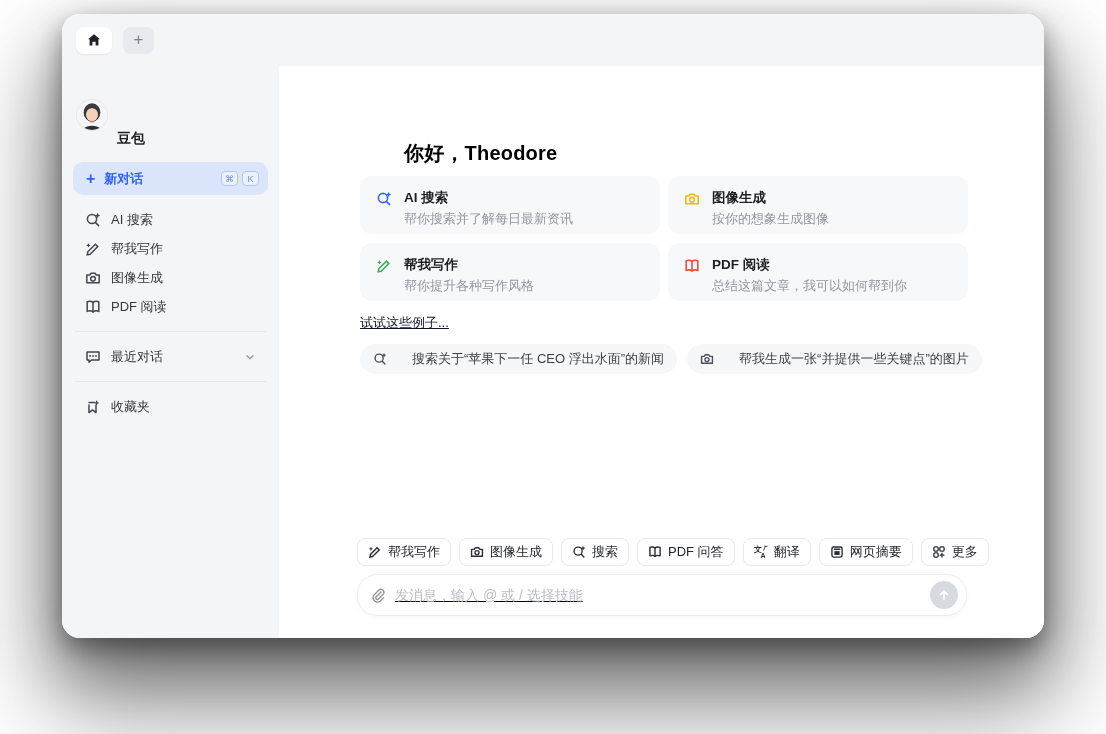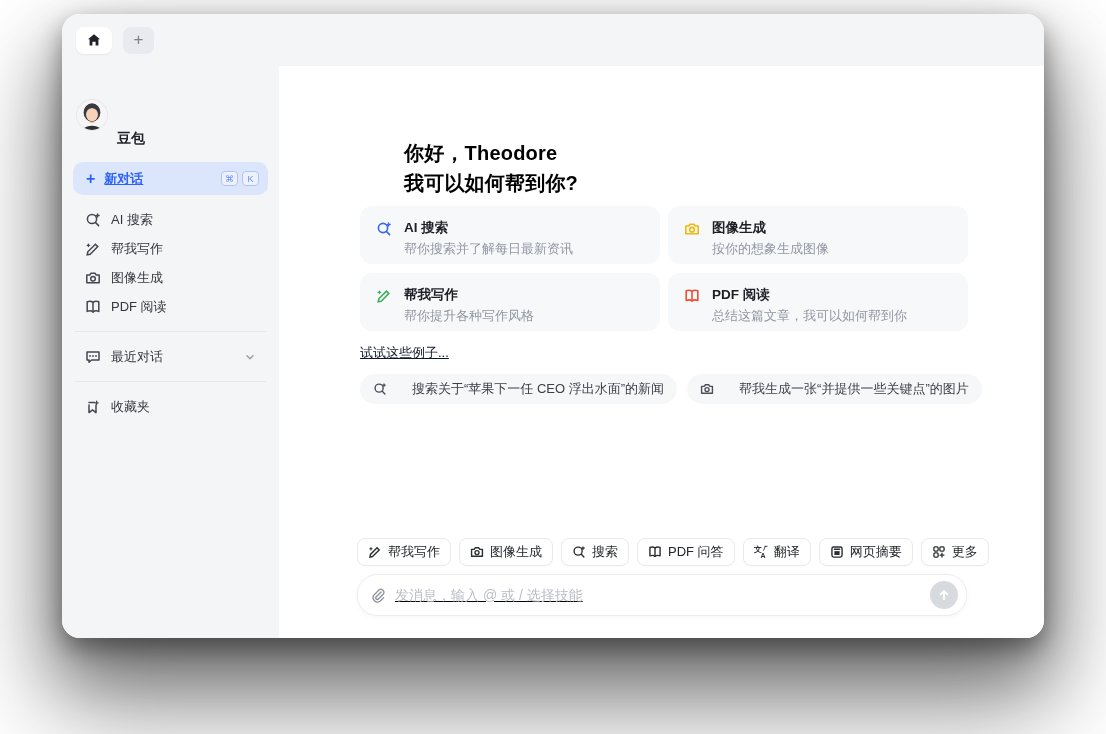--- a/index.html
+++ b/index.html
@@ -21,21 +21,21 @@
 
   .body-row { flex:1; display:flex; min-height:0; }
 
   
   .sidebar { width:217px; flex:0 0 217px; background:#f4f5f7; padding:10px 11px; display:flex; flex-direction:column; }
   .profile { display:flex; align-items:center; gap:10px; padding:6px 4px 14px 4px; }
   .profile .name { font-size:14px; font-weight:700; color:#1d2025;margin-top:48px; }
   .avatar { width:30px; height:30px; border-radius:50%; overflow:hidden; background:#f1f2f4; box-shadow:0 0 0 1px rgba(0,0,0,.05); }
 
   .new-chat { height:33px; background:#dbe5fb; border-radius:10px; display:flex; align-items:center; padding:0 9px 0 13px; gap:9px; cursor:pointer; margin-bottom:10px; }
-  .new-chat .label { font-size:13px; font-weight:700;text-decoration:underline; }
+  .new-chat .label { font-size:13px; font-weight:700; }
   .new-chat .plus { font-size:16px; font-weight:600; line-height:1; }
   .kbd-group { margin-left:auto; display:flex; gap:4px; }
   .kbd { width:17px; height:15px; border:1px solid #b3c4f4; background:rgba(255,255,255,.45); border-radius:4px;
     font-size:9px; display:flex; align-items:center; justify-content:center; color:#6d8ef3; }
 
   .nav-item { height:29px; display:flex; align-items:center; gap:10px; padding:0 12px; border-radius:8px;
     font-size:13px; color:#33373d; cursor:pointer; }
   .nav-item .nicon { display:flex; color:#43474f; }
   .side-divider { border:none; border-top:1px solid #e7e8eb; margin:10px 2px; }
   .section-row .chev { margin-left:auto; color:#9aa0aa; display:flex; }
@@ -190,21 +190,20 @@
                 <path d="M11.6 2.2 V5.4 M10 3.8 H13.2" stroke-width="1.3"></path>
             </svg>
           </span>
           <span>收藏夹</span>
         </div>
       </div>
 
       <div class="main">
         <div class="content">
           <div class="greeting">你好，Theodore</div>
-          <div class="greeting">我可以如何帮到你?</div>
 
           <div class="cards">
             <div class="card">
               <span class="cicon" style="color: rgb(52, 104, 245);">
                 <svg width="16" height="16" viewBox="0 0 16 16" fill="none" stroke="currentColor" stroke-width="1.6" stroke-linecap="round">
                   <circle cx="7" cy="7" r="4.6"></circle>
                     <path d="M10.6 10.6 L13.6 13.6"></path>
                     <path d="M12.6 2 v3 M11.1 3.5 h3" stroke-width="1.3"></path>
                 </svg>
               </span>

